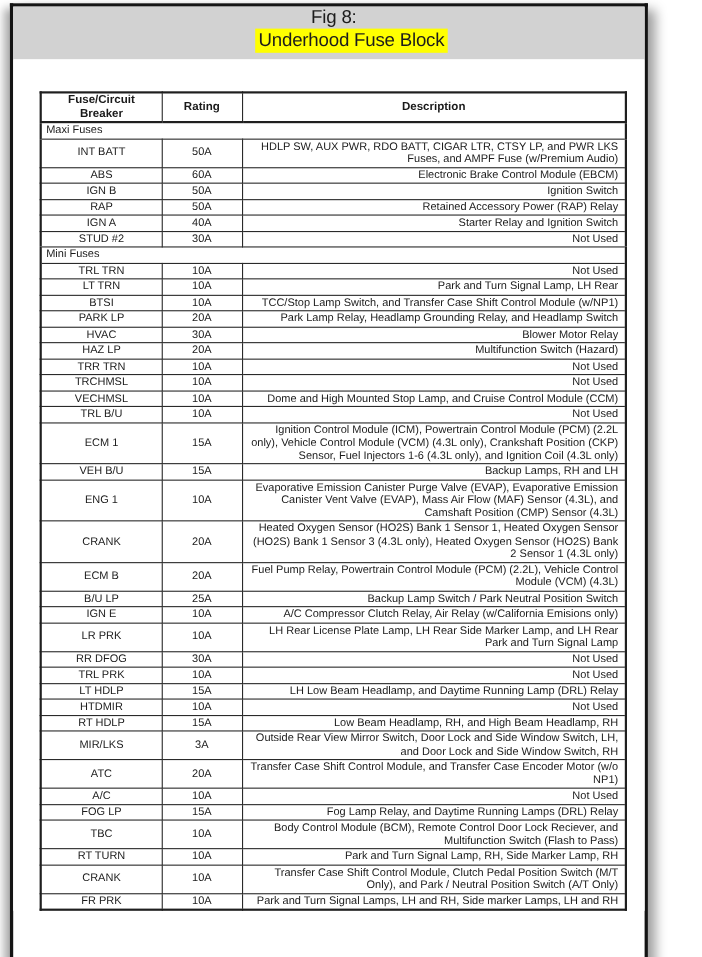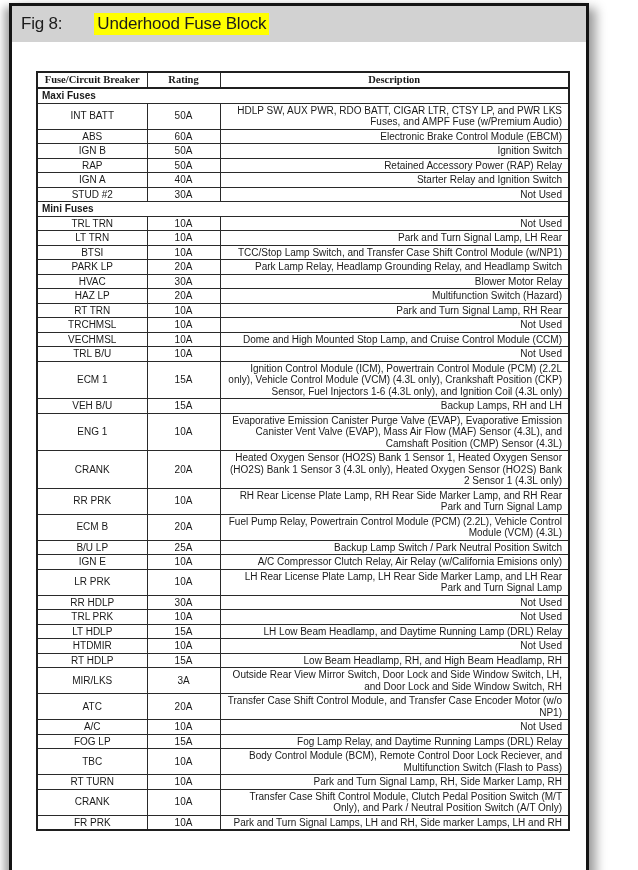--- a/index.html
+++ b/index.html
@@ -7,49 +7,48 @@
               font-family:"Liberation Sans", sans-serif; }
   body { position:relative; }
 
   .window {
     position:absolute; left:9px; top:3px; width:580px; height:890px;
     border:3px solid #141414; border-bottom:none; background:#ffffff;
     box-shadow:-6px 3px 8px -1px rgba(0,0,0,0.35), 8px 4px 10px -1px rgba(0,0,0,0.38);
   }
 
   .titlebar {
-    height:36px; background:#d2d2d2; display:flex; align-items:center;
+    height:48px; background:#d2d2d2; display:flex; align-items:center;
     padding-left:9px; font-size:17px; color:#1c1c1c; letter-spacing:-0.2px;
-    white-space:nowrap; overflow:hidden;
+    white-space:nowrap; overflow:hidden;flex-direction:column;
   }
   .titlebar .hl { background:#ffff00; padding:1px 3px;margin-left:32px; }
 
   .doc-area { padding:29px 0 0 24px; background:#ffffff; }
 
   table.fuse-table {
     border-collapse:collapse; table-layout:fixed; width:534px;
     border:2px solid #1f1f1f; background:#ffffff;
     color:#1a1a1a;
   }
   .fuse-table col.c1 { width:110px; }
   .fuse-table col.c2 { width:73px; }
   .fuse-table th, .fuse-table td {
     border:1px solid #2a2a2a; font-size:10px; line-height:11.5px;
     padding:1px 4px; vertical-align:middle; overflow:hidden;
   }
   .fuse-table th {
     font-size:10.5px; font-weight:bold; text-align:center; height:16px;
     border-bottom:2px solid #1f1f1f;
-    font-family:Liberation Serif, serif;
   }
   .fuse-table td.fuse, .fuse-table td.rating { text-align:center; height:14px; }
   .fuse-table td.desc { text-align:right; padding-left:6px; padding-right:6px; }
   .fuse-table tr.section td {
     text-align:left; font-size:10px; height:13px; padding-left:4px;
-    border-left:2px solid #1f1f1f; border-right:2px solid #1f1f1f;font-weight:bold;
+    border-left:2px solid #1f1f1f; border-right:2px solid #1f1f1f;
   }
 </style>
 </head>
 <body>
 
 <div class="window">
   <div class="titlebar">
     <span>Fig 8: </span>
     <span class="hl">Underhood Fuse Block</span>
   </div>
@@ -129,23 +128,23 @@
             <td class="fuse">HVAC</td>
             <td class="rating">30A</td>
             <td class="desc">Blower Motor Relay</td>
           </tr>
           <tr>
             <td class="fuse">HAZ LP</td>
             <td class="rating">20A</td>
             <td class="desc">Multifunction Switch (Hazard)</td>
           </tr>
           <tr>
-            <td class="fuse">RT TRN</td>
-            <td class="rating">10A</td>
-            <td class="desc">Park and Turn Signal Lamp, RH Rear</td>
+            <td class="fuse">TRR TRN</td>
+            <td class="rating">10A</td>
+            <td class="desc">Not Used</td>
           </tr>
           <tr>
             <td class="fuse">TRCHMSL</td>
             <td class="rating">10A</td>
             <td class="desc">Not Used</td>
           </tr>
           <tr>
             <td class="fuse">VECHMSL</td>
             <td class="rating">10A</td>
             <td class="desc">Dome and High Mounted Stop Lamp, and Cruise Control Module (CCM)</td>
@@ -167,25 +166,20 @@
           </tr>
           <tr>
             <td class="fuse">ENG 1</td>
             <td class="rating">10A</td>
             <td class="desc">Evaporative Emission Canister Purge Valve (EVAP), Evaporative Emission Canister Vent Valve (EVAP), Mass Air Flow (MAF) Sensor (4.3L), and Camshaft Position (CMP) Sensor (4.3L)</td>
           </tr>
           <tr>
             <td class="fuse">CRANK</td>
             <td class="rating">20A</td>
             <td class="desc">Heated Oxygen Sensor (HO2S) Bank 1 Sensor 1, Heated Oxygen Sensor (HO2S) Bank 1 Sensor 3 (4.3L only), Heated Oxygen Sensor (HO2S) Bank 2 Sensor 1 (4.3L only)</td>
-          </tr>
-          <tr>
-            <td class="fuse">RR PRK</td>
-            <td class="rating">10A</td>
-            <td class="desc">RH Rear License Plate Lamp, RH Rear Side Marker Lamp, and RH Rear Park and Turn Signal Lamp</td>
           </tr>
           <tr>
             <td class="fuse">ECM B</td>
             <td class="rating">20A</td>
             <td class="desc">Fuel Pump Relay, Powertrain Control Module (PCM) (2.2L), Vehicle Control Module (VCM) (4.3L)</td>
           </tr>
           <tr>
             <td class="fuse">B/U LP</td>
             <td class="rating">25A</td>
             <td class="desc">Backup Lamp Switch / Park Neutral Position Switch</td>
@@ -194,21 +188,21 @@
             <td class="fuse">IGN E</td>
             <td class="rating">10A</td>
             <td class="desc">A/C Compressor Clutch Relay, Air Relay (w/California Emisions only)</td>
           </tr>
           <tr>
             <td class="fuse">LR PRK</td>
             <td class="rating">10A</td>
             <td class="desc">LH Rear License Plate Lamp, LH Rear Side Marker Lamp, and LH Rear Park and Turn Signal Lamp</td>
           </tr>
           <tr>
-            <td class="fuse">RR HDLP</td>
+            <td class="fuse">RR DFOG</td>
             <td class="rating">30A</td>
             <td class="desc">Not Used</td>
           </tr>
           <tr>
             <td class="fuse">TRL PRK</td>
             <td class="rating">10A</td>
             <td class="desc">Not Used</td>
           </tr>
           <tr>
             <td class="fuse">LT HDLP</td>

